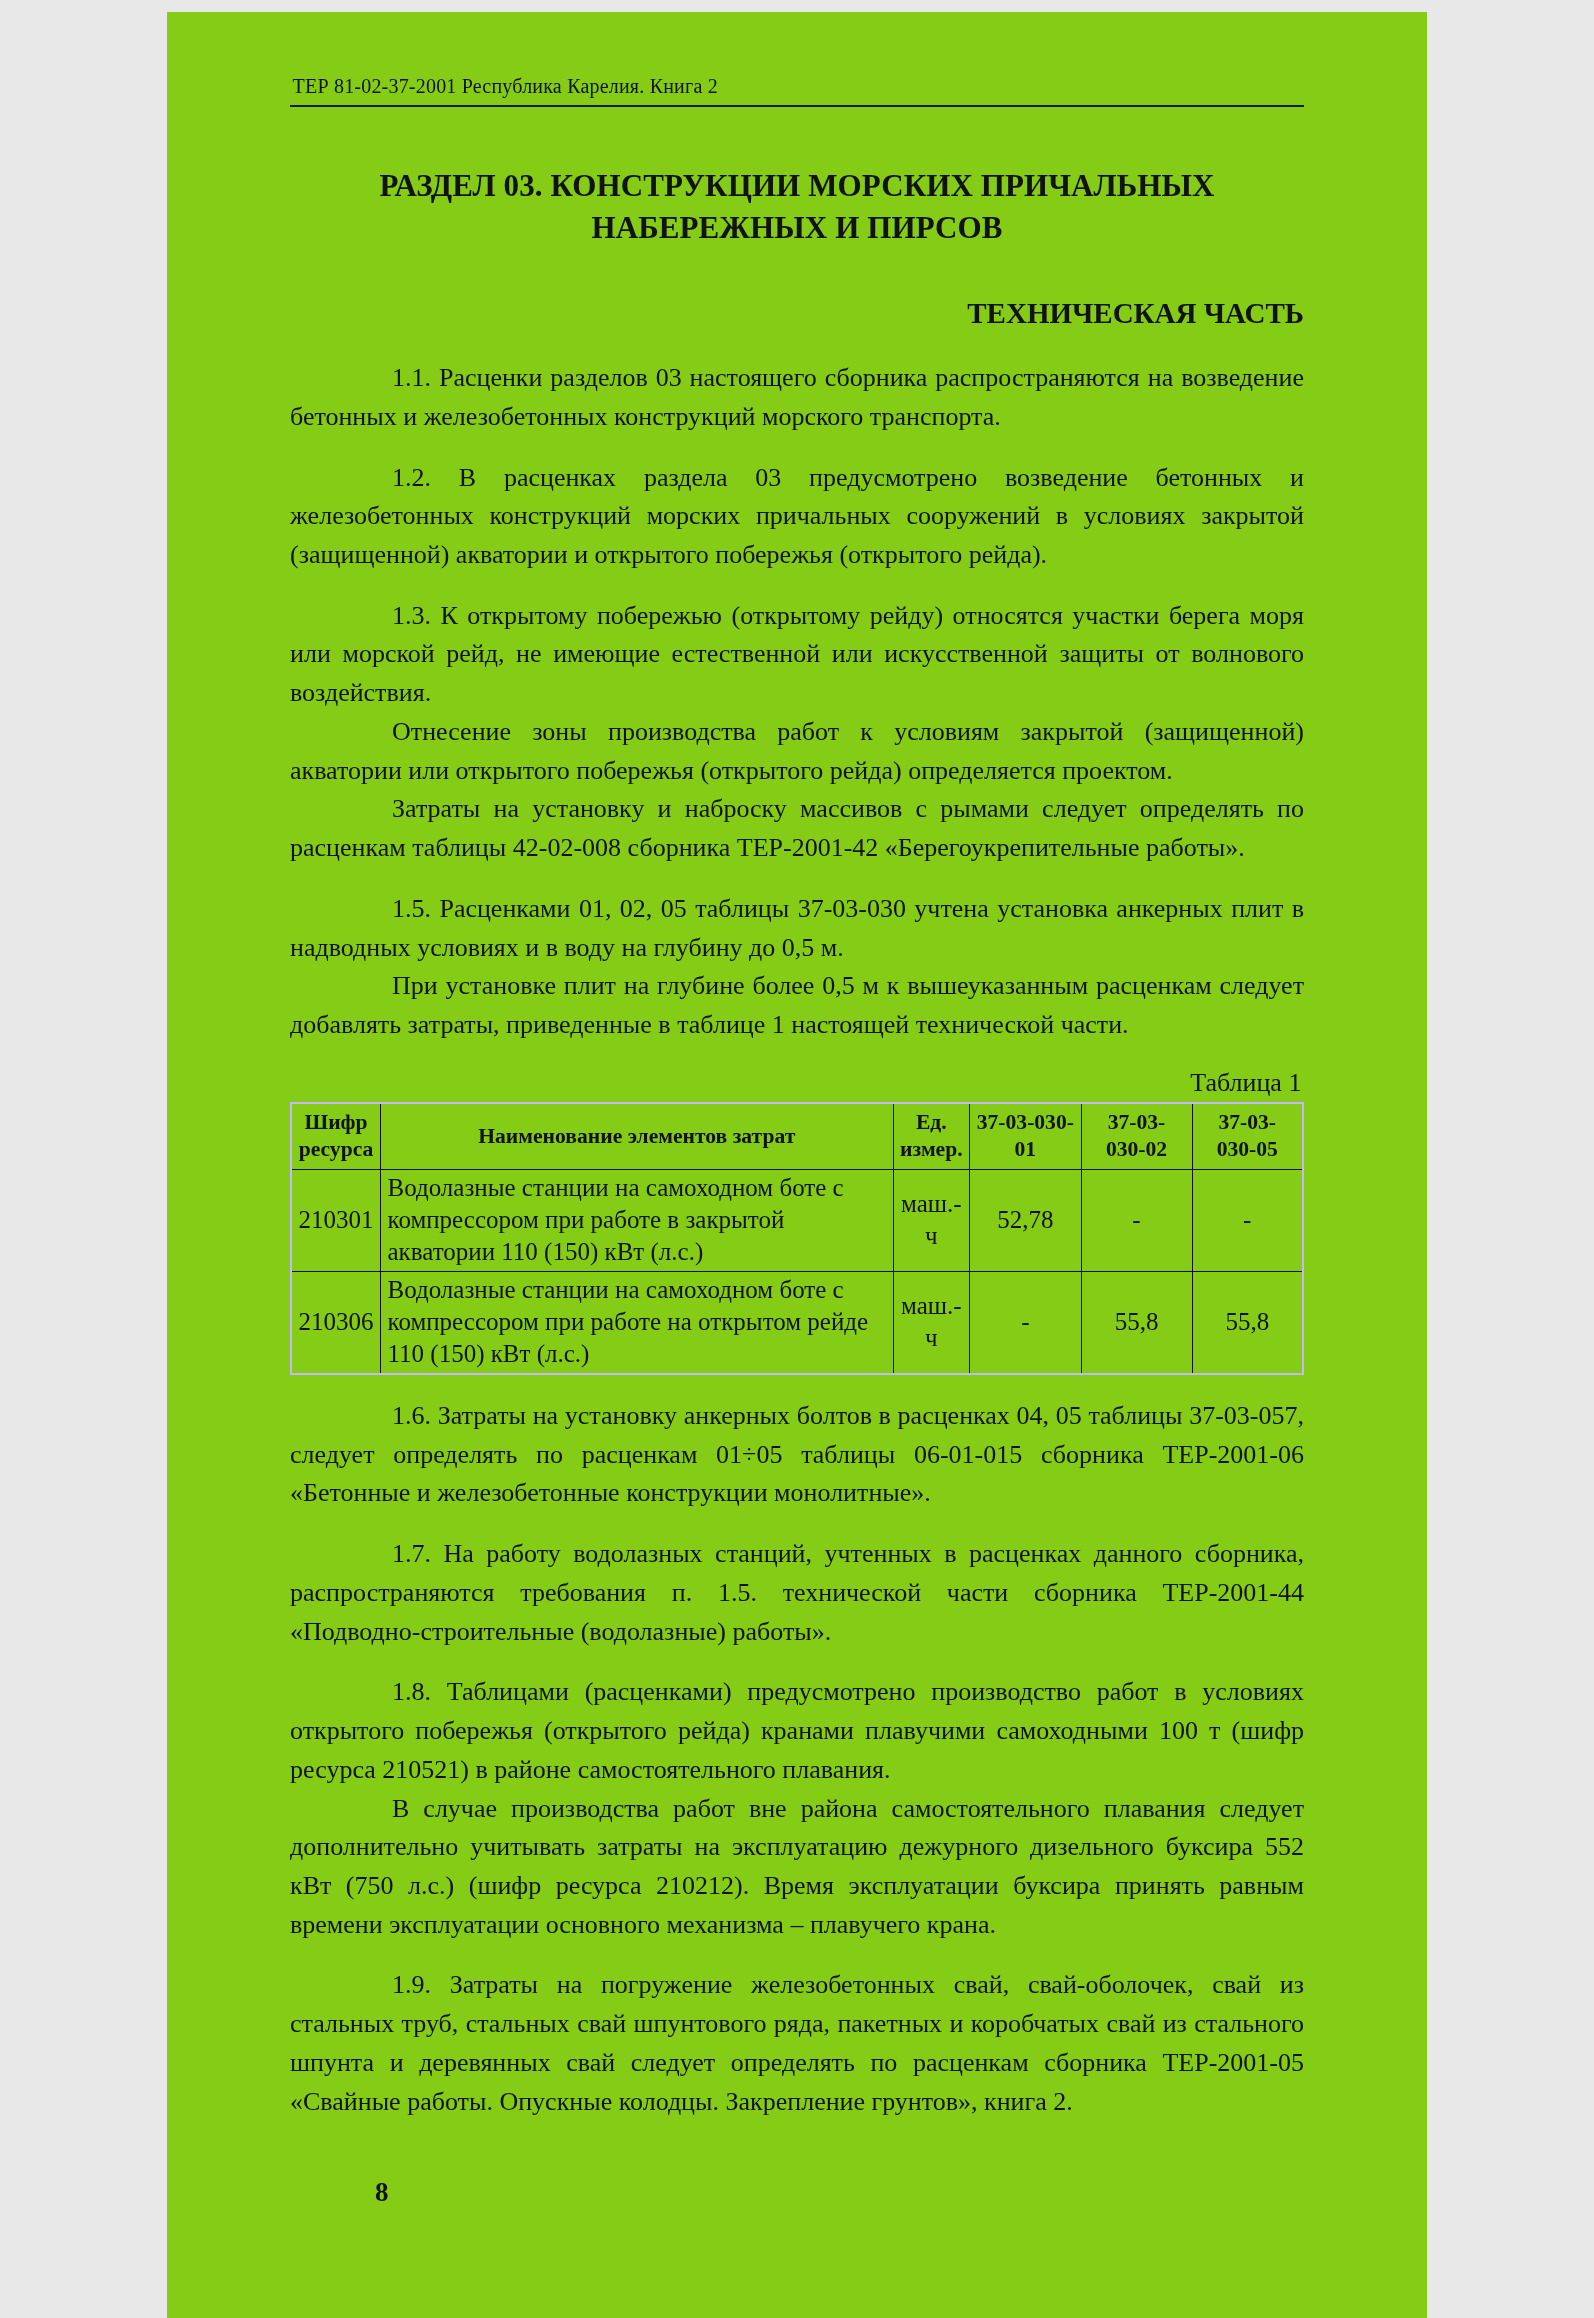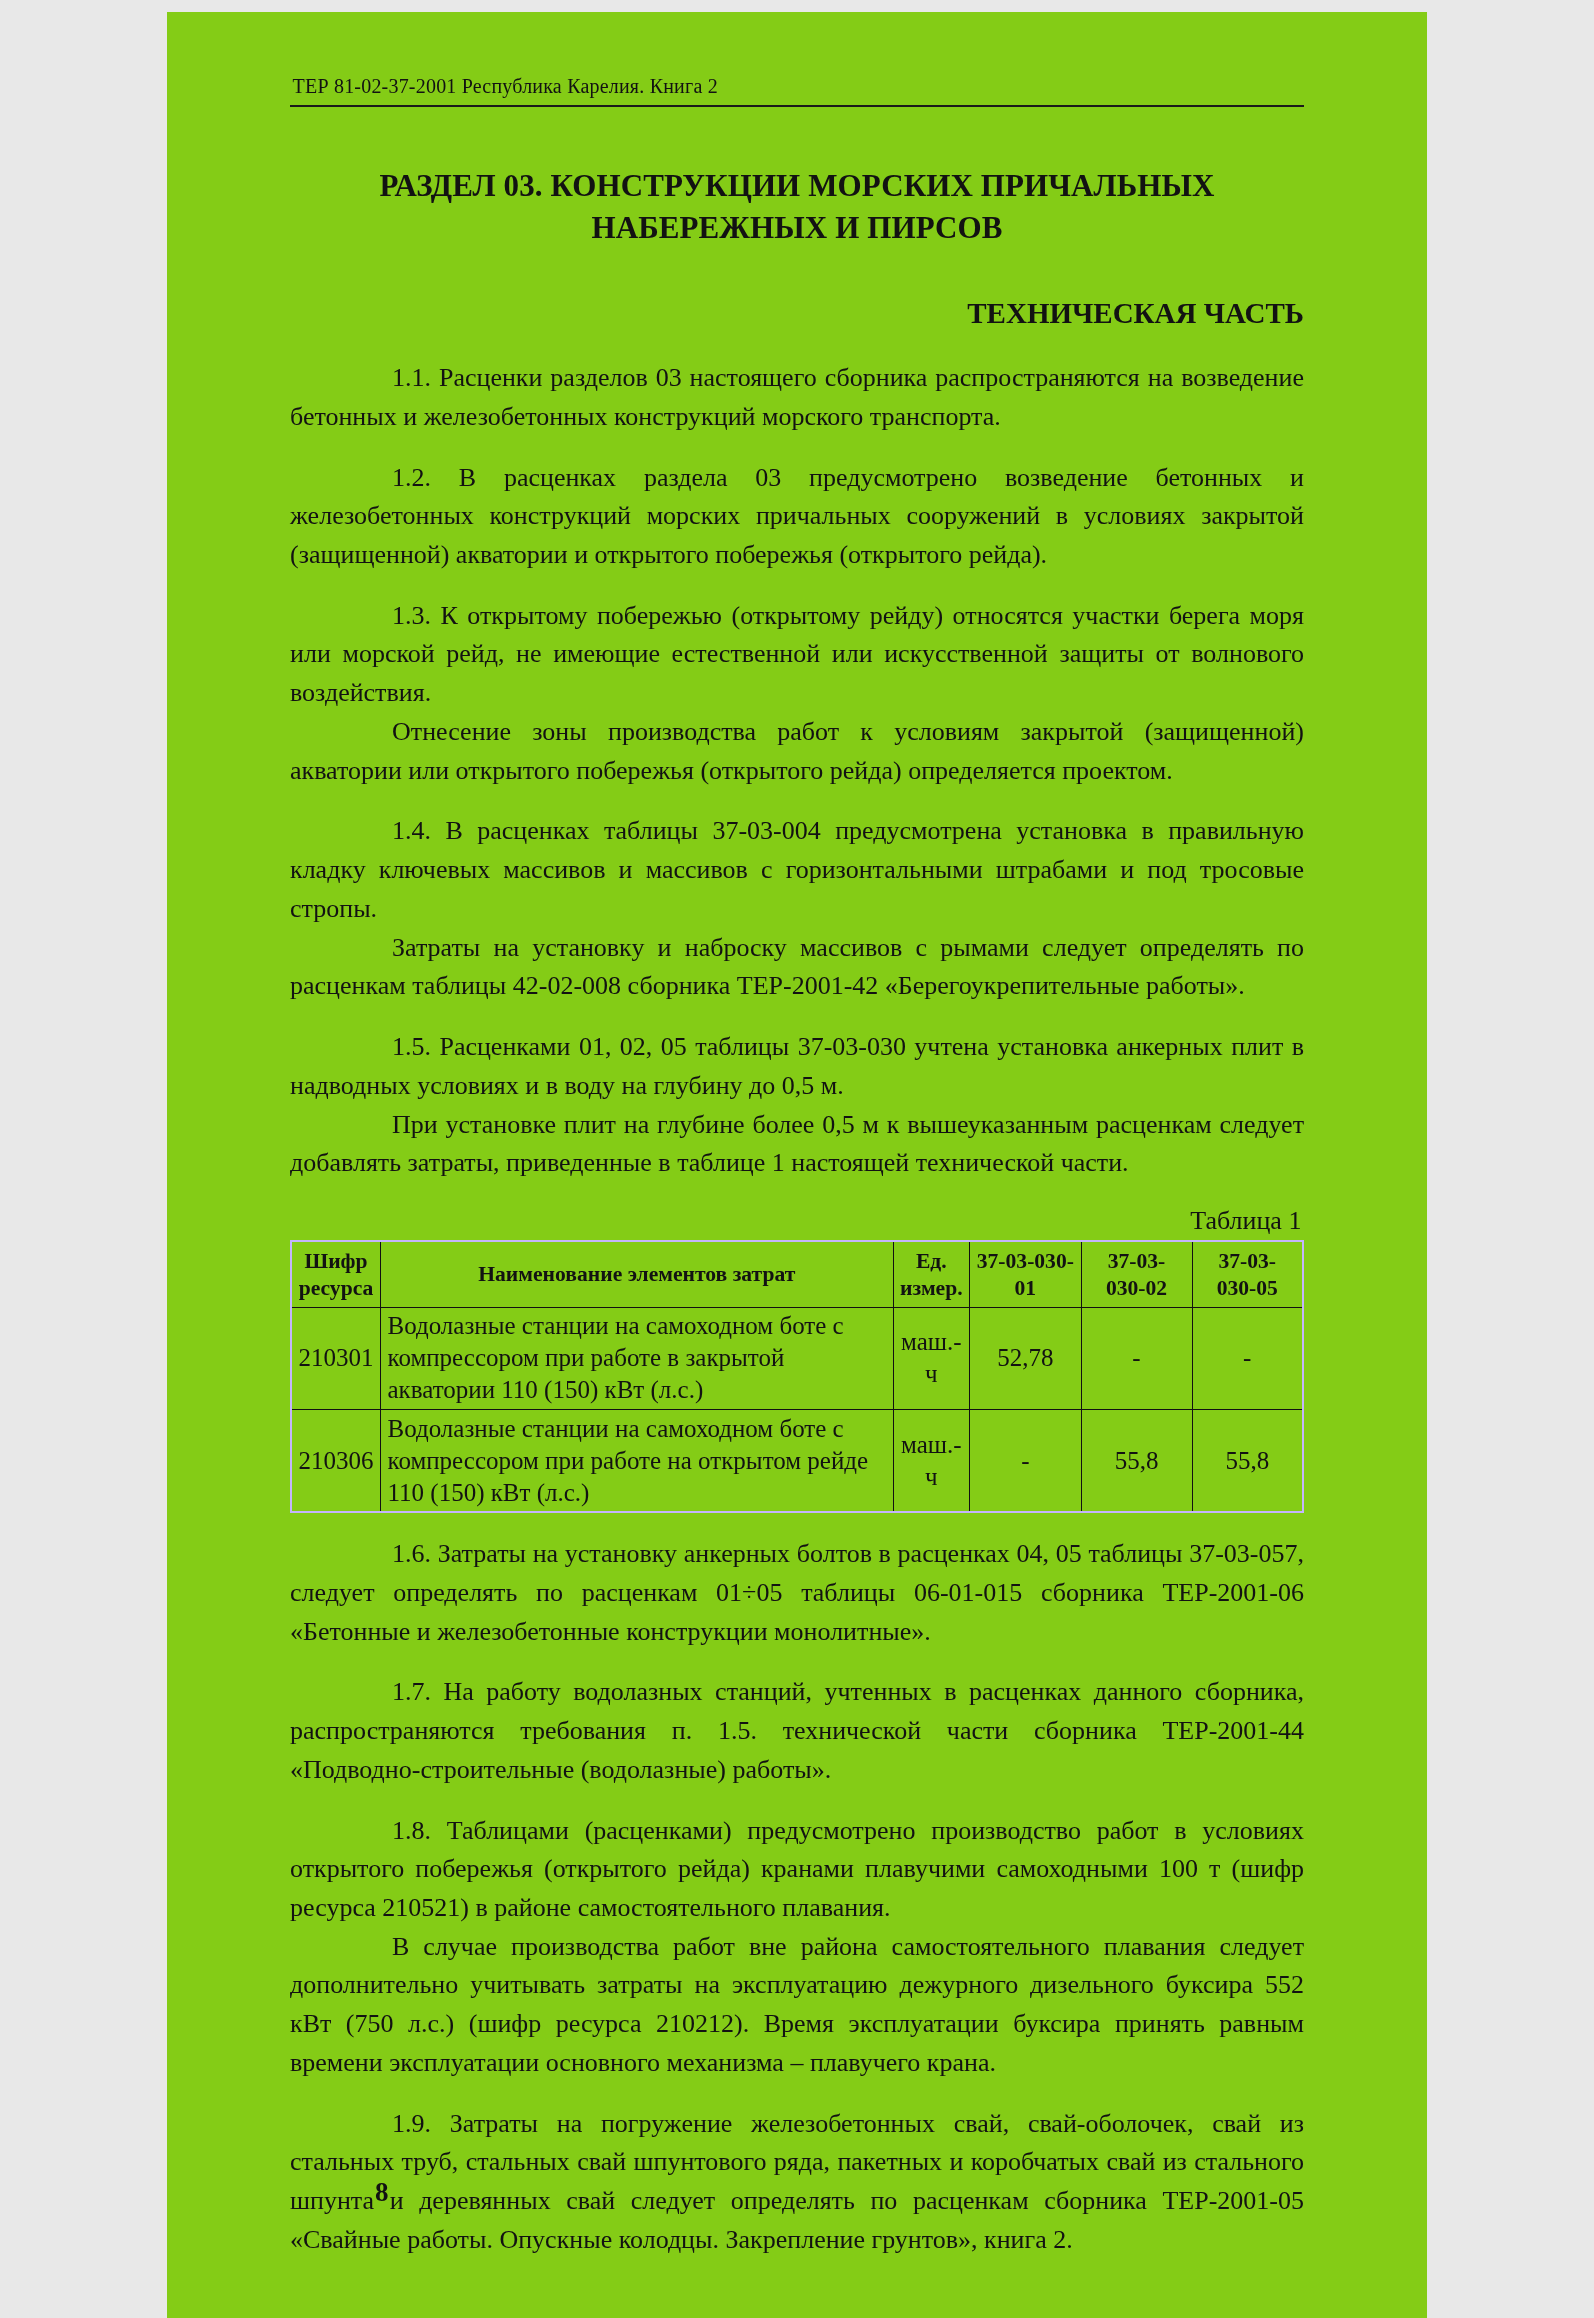--- a/index.html
+++ b/index.html
@@ -130,21 +130,20 @@
     <div class="doc-title">РАЗДЕЛ 03. КОНСТРУКЦИИ МОРСКИХ ПРИЧАЛЬНЫХ НАБЕРЕЖНЫХ И ПИРСОВ</div>
 
     <div class="part-title">ТЕХНИЧЕСКАЯ ЧАСТЬ</div>
 
 
     <div class="body-text">
       <p class="para num">1.1. Расценки разделов 03 настоящего сборника распространяются на возведение бетонных и железобетонных конструкций морского транспорта.</p>
       <p class="para num">1.2. В расценках раздела 03 предусмотрено возведение бетонных и железобетонных конструкций морских причальных сооружений в условиях закрытой (защищенной) акватории и открытого побережья (открытого рейда).</p>
       <p class="para num">1.3. К открытому побережью (открытому рейду) относятся участки берега моря или морской рейд, не имеющие естественной или искусственной защиты от волнового воздействия.</p>
       <p class="para cont">Отнесение зоны производства работ к условиям закрытой (защищенной) акватории или открытого побережья (открытого рейда) определяется проектом.</p>
-      <p class="para num">1.4. В расценках таблицы 37-03-004 предусмотрена установка в правильную кладку ключевых массивов и массивов с горизонтальными штрабами и под тросовые стропы.</p>
       <p class="para cont">Затраты на установку и наброску массивов с рымами следует определять по расценкам таблицы 42-02-008 сборника ТЕР-2001-42 «Берегоукрепительные работы».</p>
       <p class="para num">1.5. Расценками 01, 02, 05 таблицы 37-03-030 учтена установка анкерных плит в надводных условиях и в воду на глубину до 0,5 м.</p>
       <p class="para cont">При установке плит на глубине более 0,5 м к вышеуказанным расценкам следует добавлять затраты, приведенные в таблице 1 настоящей технической части.</p>
     </div>
 
     <div class="table-caption">Таблица 1</div>
 
     <table class="costs">
       <colgroup>
         <col class="c-code">

